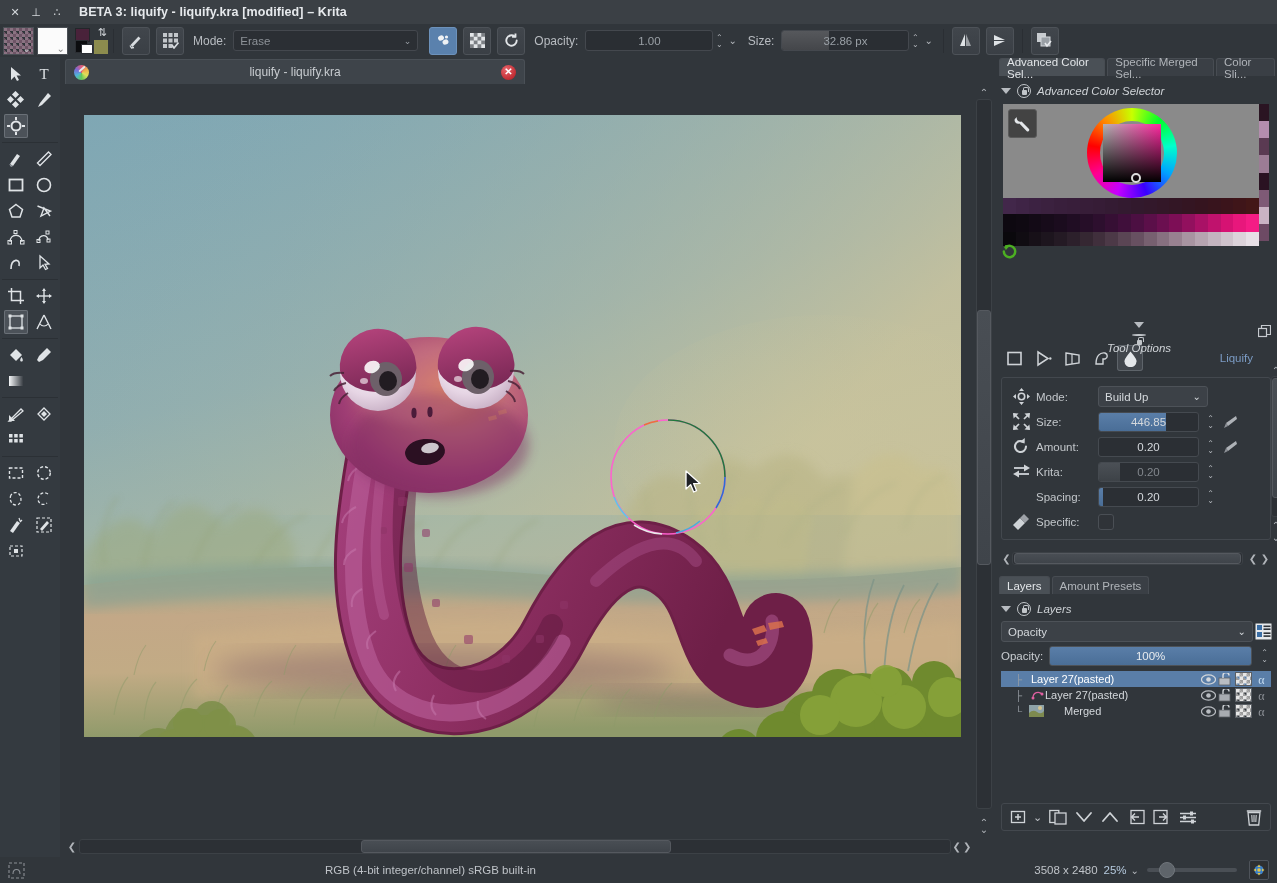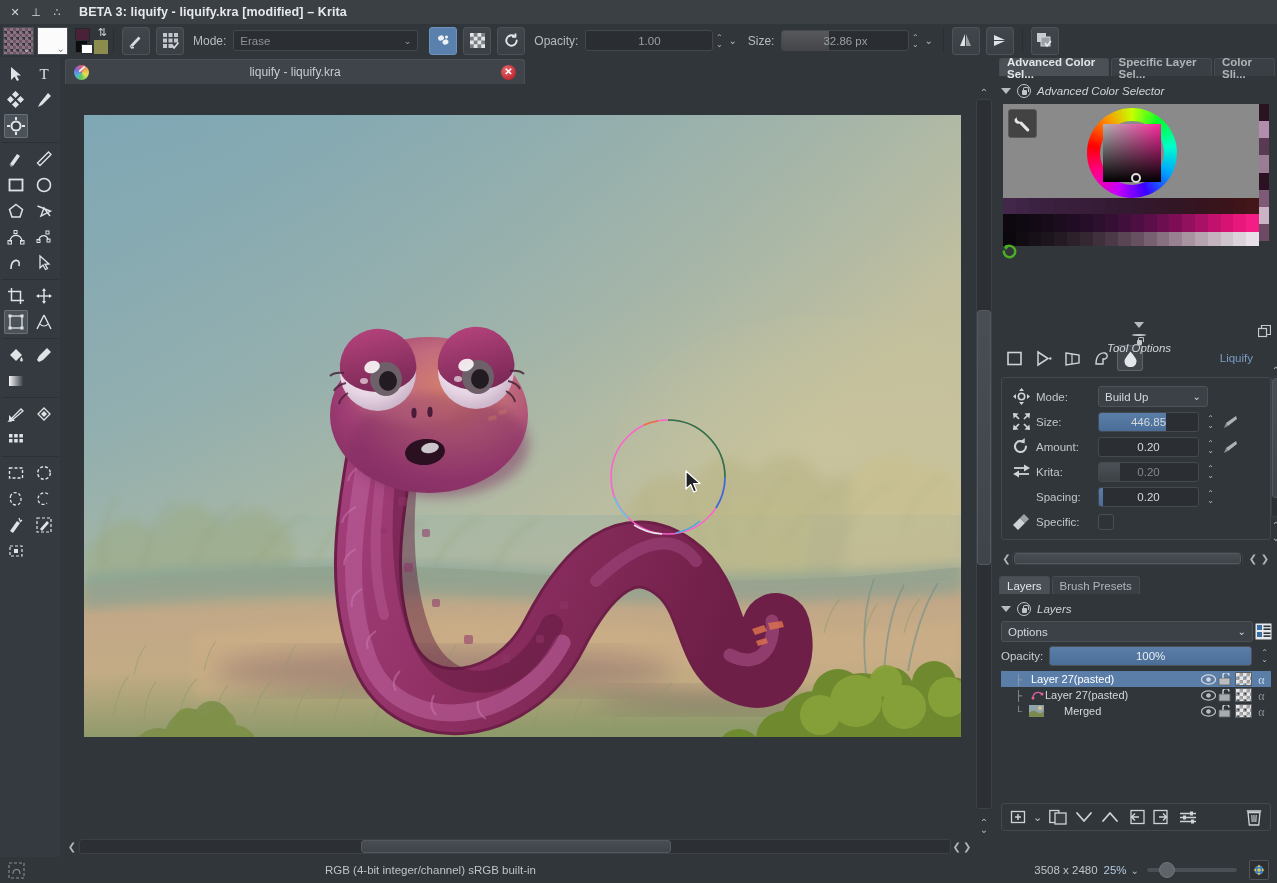--- a/index.html
+++ b/index.html
@@ -848,26 +848,26 @@
       <div class="sthumb" style="left:296px;width:310px;top:2px;bottom:2px;"></div>
       <div class="sarrow" style="right:0;top:0;width:22px;height:17px;gap:2px;">
         <span>❮</span>
           <span>❯</span>
       </div>
     </div>
   </div>
 
   <div class="docks">
 
-    <div class="docktabs" style="padding-top:2px;font-weight:bold;">
+    <div class="docktabs" style="padding-top:2px;">
       <div class="dtab act">
           <span>Advanced Color Sel...</span>
         </div>
       <div class="dtab">
-          <span>Specific Layer Sel...</span>
+          <span>Specific Merged Sel...</span>
         </div>
       <div class="dtab">
           <span>Color Sli...</span>
         </div>
     </div>
     <div style="position:absolute;left:0;top:24px;width:282px;">
       <div class="dockhdr">
         <div class="tri"></div>
         <div class="lock"></div>
         <div class="ttl">Advanced Color Selector</div>
@@ -1147,32 +1147,32 @@
         <div class="sarrow" style="right:0;top:0;width:12px;height:13px;">❯</div>
       </div>
     </div>
 
     <div style="position:absolute; left:0; top:518px; width:282px; bottom:0;">
       <div class="docktabs" style="padding-top:5px;">
         <div class="dtab act">
             <span>Layers</span>
           </div>
         <div class="dtab">
-            <span>Brush Presets</span>
+            <span>Amount Presets</span>
           </div>
       </div>
       <div class="dockhdr" style="margin-top:5px;">
         <div class="tri"></div>
         <div class="lock"></div>
         <div class="ttl">Layers</div>
       </div>
 
       <div style="position:relative;">
         <div class="blendcombo">
-          <span style="flex:1">Options</span>
+          <span style="flex:1">Opacity</span>
           <span style="font-size:10px">⌄</span>
         </div>
         <div style="position:absolute; right:5px; top:2px; width:17px; height:17px;">
           <svg width="17" height="17" viewBox="0 0 17 17">
               <rect x="0.5" y="0.5" width="16" height="16" fill="#e6e9ec"></rect>
               <rect x="2" y="2" width="5" height="5" fill="#3a6ea5"></rect>
               <rect x="2" y="9" width="5" height="5" fill="#3a6ea5"></rect>
               <rect x="8.5" y="2.5" width="7" height="1.6" fill="#2d3238"></rect>
               <rect x="8.5" y="5.4" width="7" height="1.6" fill="#2d3238"></rect>
               <rect x="8.5" y="9.4" width="7" height="1.6" fill="#2d3238"></rect>

